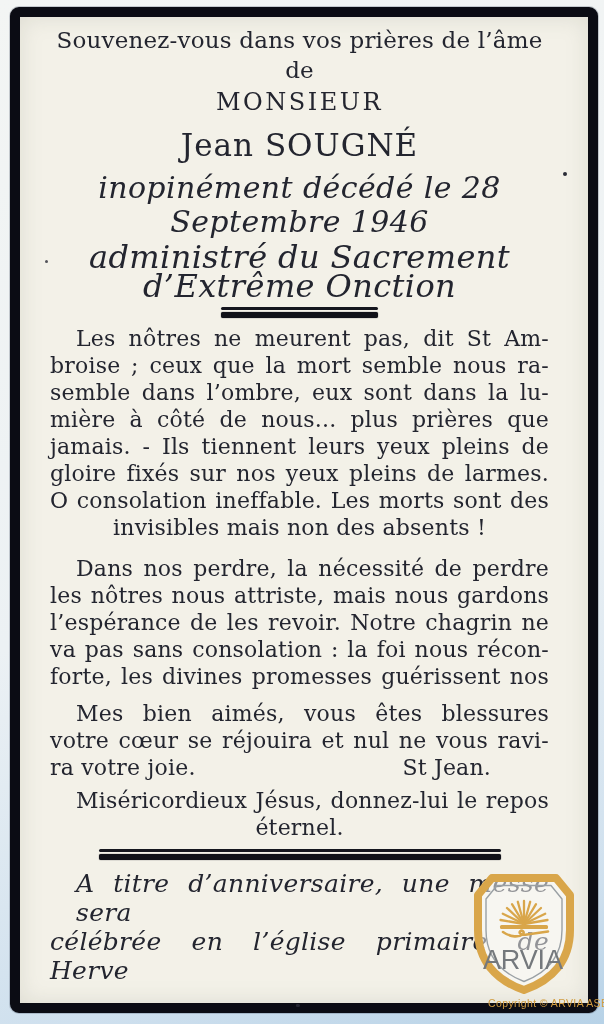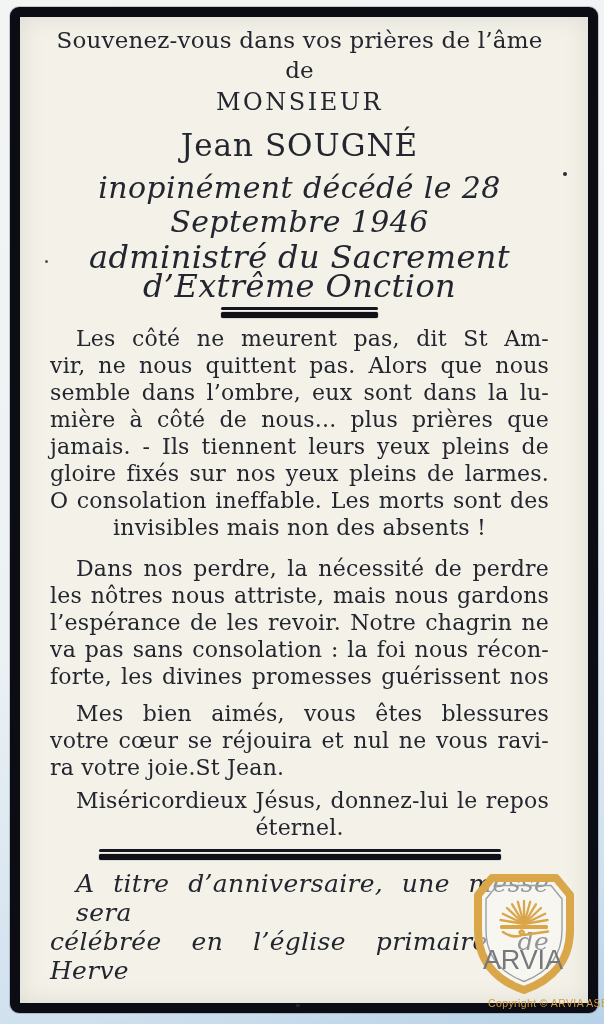--- a/index.html
+++ b/index.html
@@ -34,21 +34,21 @@
   .rule1{width:157px;margin-top:6px;}
   .rule2{width:402px;margin-top:8px;margin-bottom:9px;}
   .para{font-size:22px;line-height:27px;letter-spacing:.2px;}
   .p1{margin-top:2px;}
   .p2{margin-top:14px;}
   .p3{margin-top:10px;}
   .p4{margin-top:6px;}
   .jl{text-align:justify;text-align-last:justify;}
   .ll{text-align:center;}
   .indent{padding-left:26px;}
-  .signrow{display:flex;justify-content:flex-start;padding-right:58px;}
+  .signrow{display:flex;justify-content:space-between;padding-right:58px;}
   .closing{font-size:25px;line-height:29px;margin-top:5px;font-style:italic;letter-spacing:.3px;}
   .speck{position:absolute;background:#2a2c36;border-radius:50%;}
   .sp1{width:4px;height:4px;left:563px;top:172px;}
   .sp2{width:3px;height:3px;left:45px;top:260px;opacity:.8;}
   .sp3{width:4px;height:3px;left:296px;top:1004px;opacity:.85;border-radius:40% 60% 60% 40%;}
   
   .wm{position:absolute;left:461px;top:868px;width:126px;pointer-events:none;}
   .wm svg{display:block;}
   .wm-copy{
     position:absolute;left:488px;top:997px;width:112px;
@@ -69,22 +69,22 @@
       <div class="center death">inopinément décédé le 28 Septembre 1946</div>
       <div class="center sacr first">administré du Sacrement</div>
       <div class="center sacr">d’Extrême Onction</div>
 
       <div class="rule rule1">
         <div class="thin"></div>
         <div class="thick"></div>
       </div>
 
       <div class="para p1">
-        <div class="jl indent">Les côté ne meurent pas, dit St Am-</div>
-        <div class="jl">vir, ne nous quittent pas. Alors que nous</div>
+        <div class="jl indent">Les nôtres ne meurent pas, dit St Am-</div>
+        <div class="jl">broise ; ceux que la mort semble nous ra-</div>
         <div class="jl">semble dans l’ombre, eux sont dans la lu-</div>
         <div class="jl">mière à côté de nous... plus prières que</div>
         <div class="jl">jamais. - Ils tiennent leurs yeux pleins de</div>
         <div class="jl">gloire fixés sur nos yeux pleins de larmes.</div>
         <div class="jl">O consolation ineffable. Les morts sont des</div>
         <div class="ll">invisibles mais non des absents !</div>
       </div>
 
       <div class="para p2">
         <div class="jl indent">Dans nos perdre, la nécessité de perdre</div>

